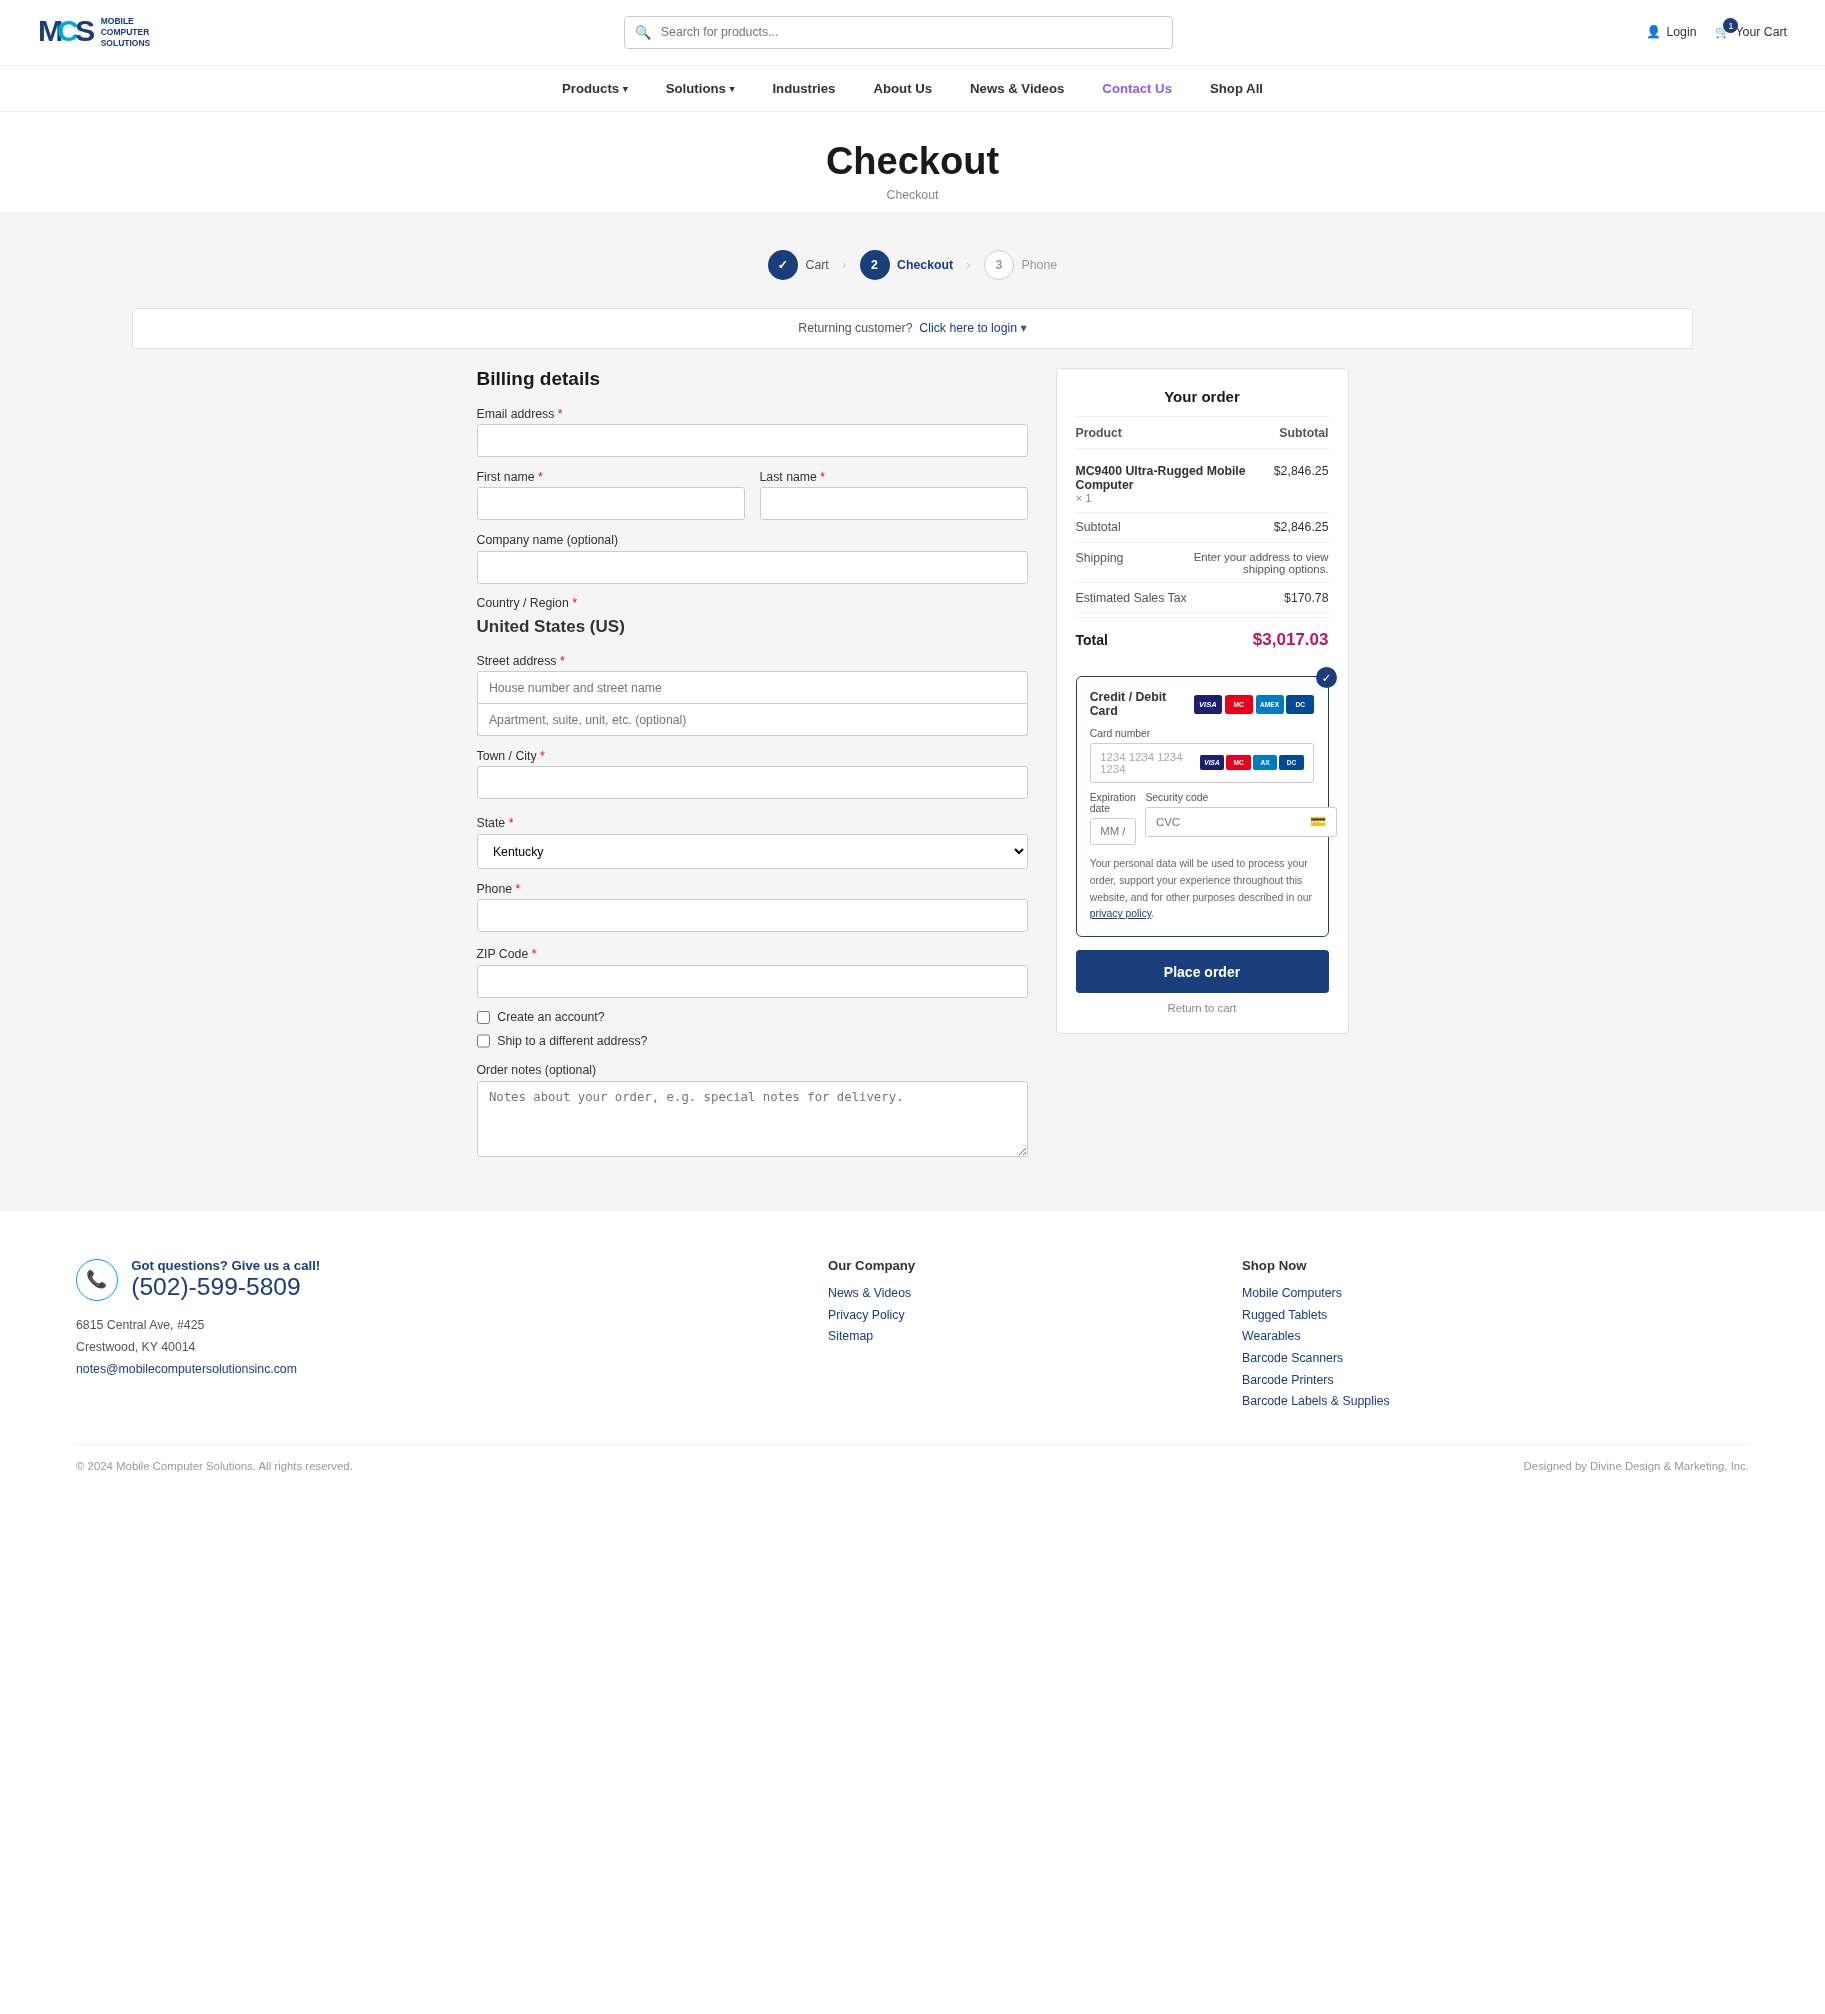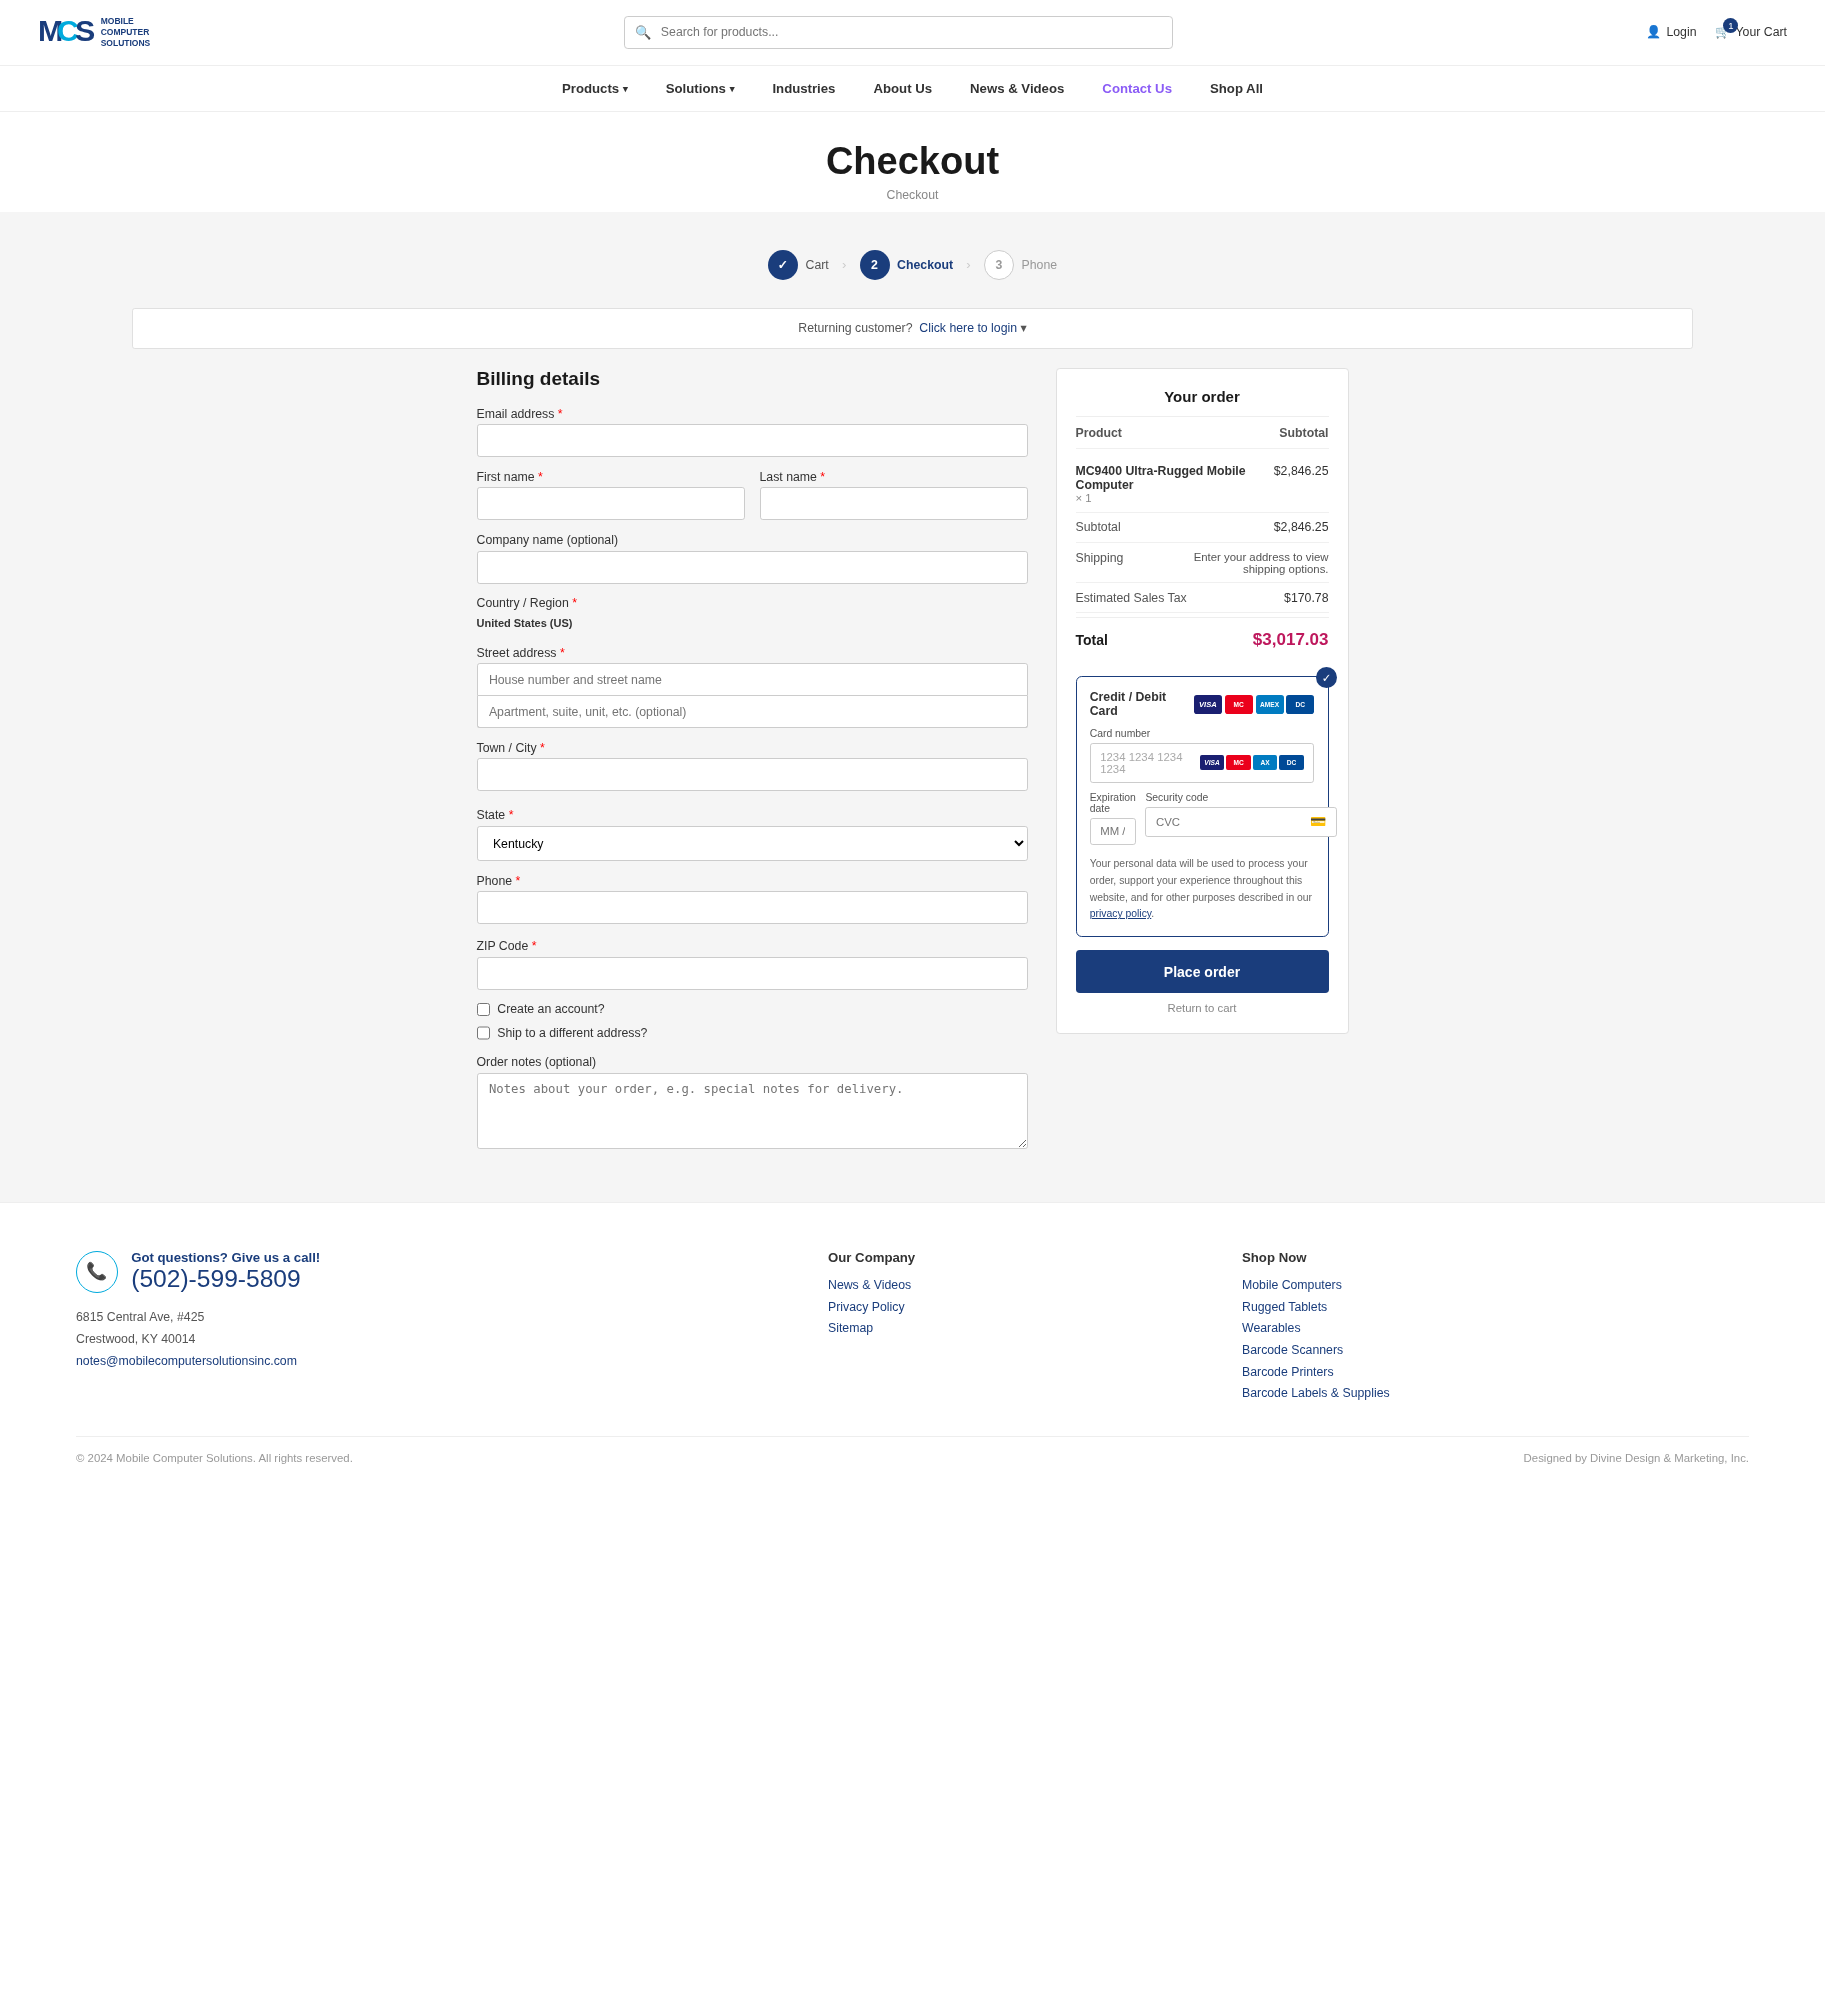--- a/index.html
+++ b/index.html
@@ -125,21 +125,21 @@
 
       <div style="margin-bottom:12.3px;">
         <label style="font-size:12.3px;color:#333;display:block;margin-bottom:3.8px;">Company name (optional)</label>
         <input type="text" style="width: 100%; padding: 8.5px 11.4px; border: 0.9px solid rgb(204, 204, 204); border-radius: 2.8px; font-size: 12.3px; outline: none;">
       </div>
 
       <div style="margin-bottom:12.3px;">
         <label style="font-size:12.3px;color:#333;display:block;margin-bottom:3.8px;">
           <span>Country / Region</span> <span style="color:red;">*</span>
         </label>
-        <div style="font-size:11px;color:#333;font-weight:600;padding:3.8px 0;">United States (US)</div>
+        <div style="font-size:17px;color:#333;font-weight:600;padding:3.8px 0;">United States (US)</div>
       </div>
 
       <div style="margin-bottom:12.3px;">
         <label style="font-size:12.3px;color:#333;display:block;margin-bottom:3.8px;">
           <span>Street address</span> <span style="color:red;">*</span>
         </label>
         <input type="text" style="width: 100%; padding: 8.5px 11.4px; border: 0.9px solid rgb(204, 204, 204); border-radius: 2.8px 2.8px 0px 0px; font-size: 12.3px; outline: none;" placeholder="House number and street name">
         <input type="text" style="width: 100%; padding: 8.5px 11.4px; border-right: 0.9px solid rgb(204, 204, 204); border-bottom: 0.9px solid rgb(204, 204, 204); border-left: 0.9px solid rgb(204, 204, 204); border-image: initial; border-top: none; border-radius: 0px 0px 2.8px 2.8px; font-size: 12.3px; outline: none;" placeholder="Apartment, suite, unit, etc. (optional)">
       </div>
 

